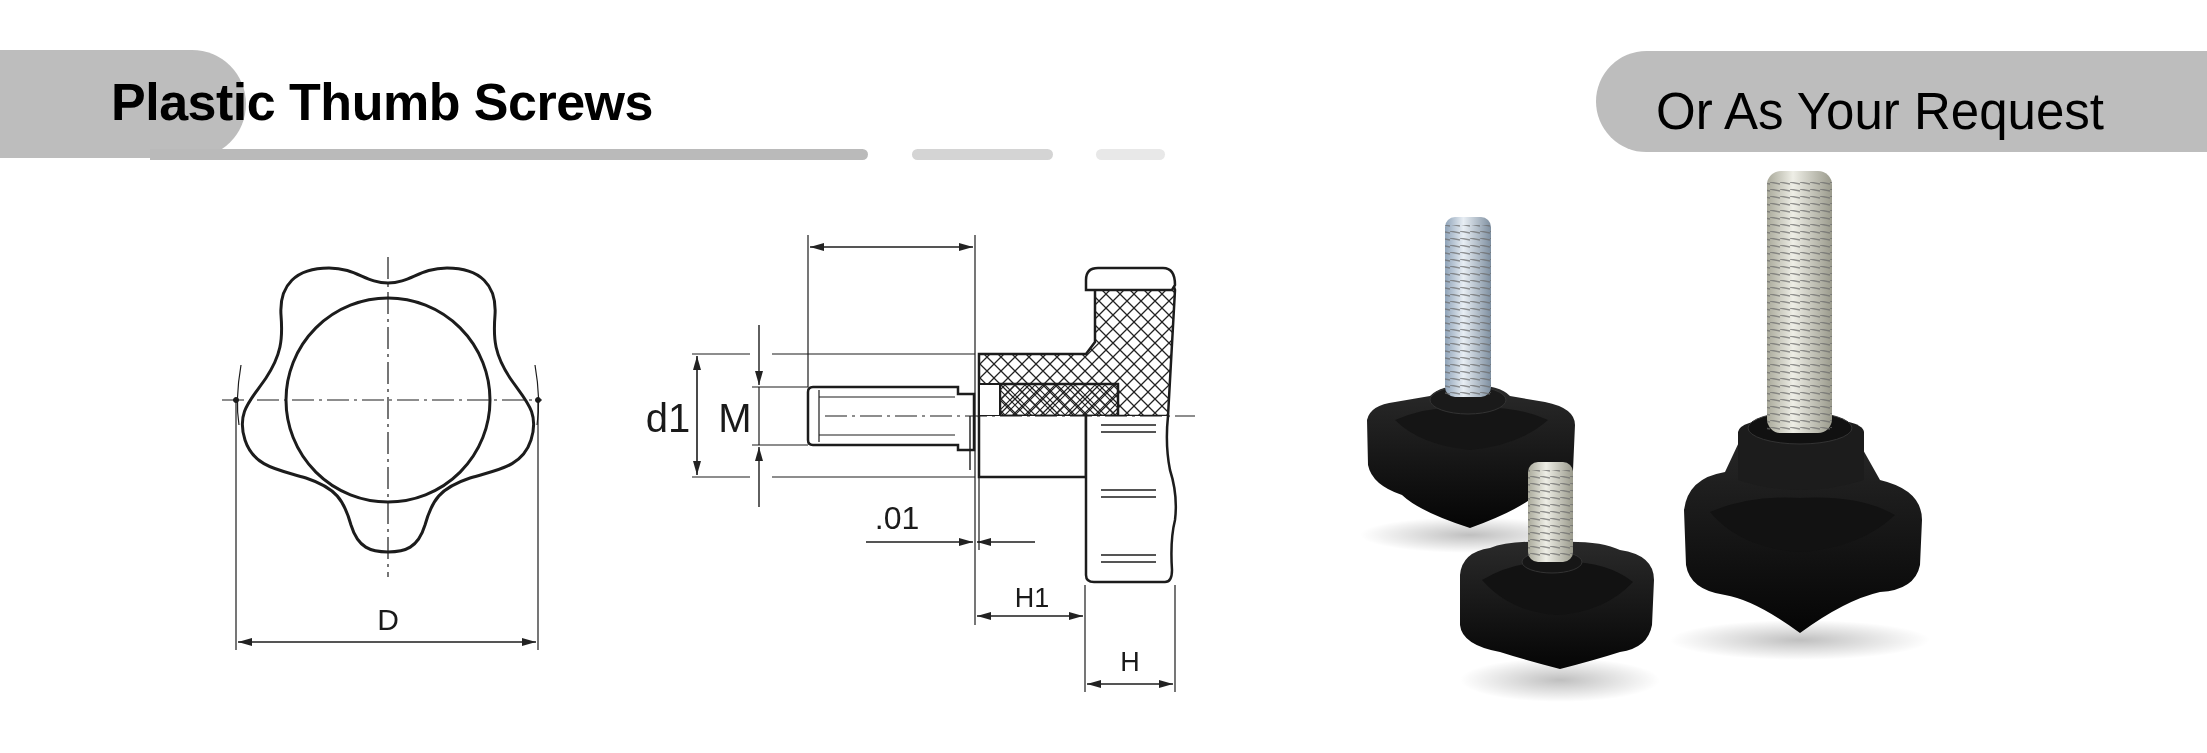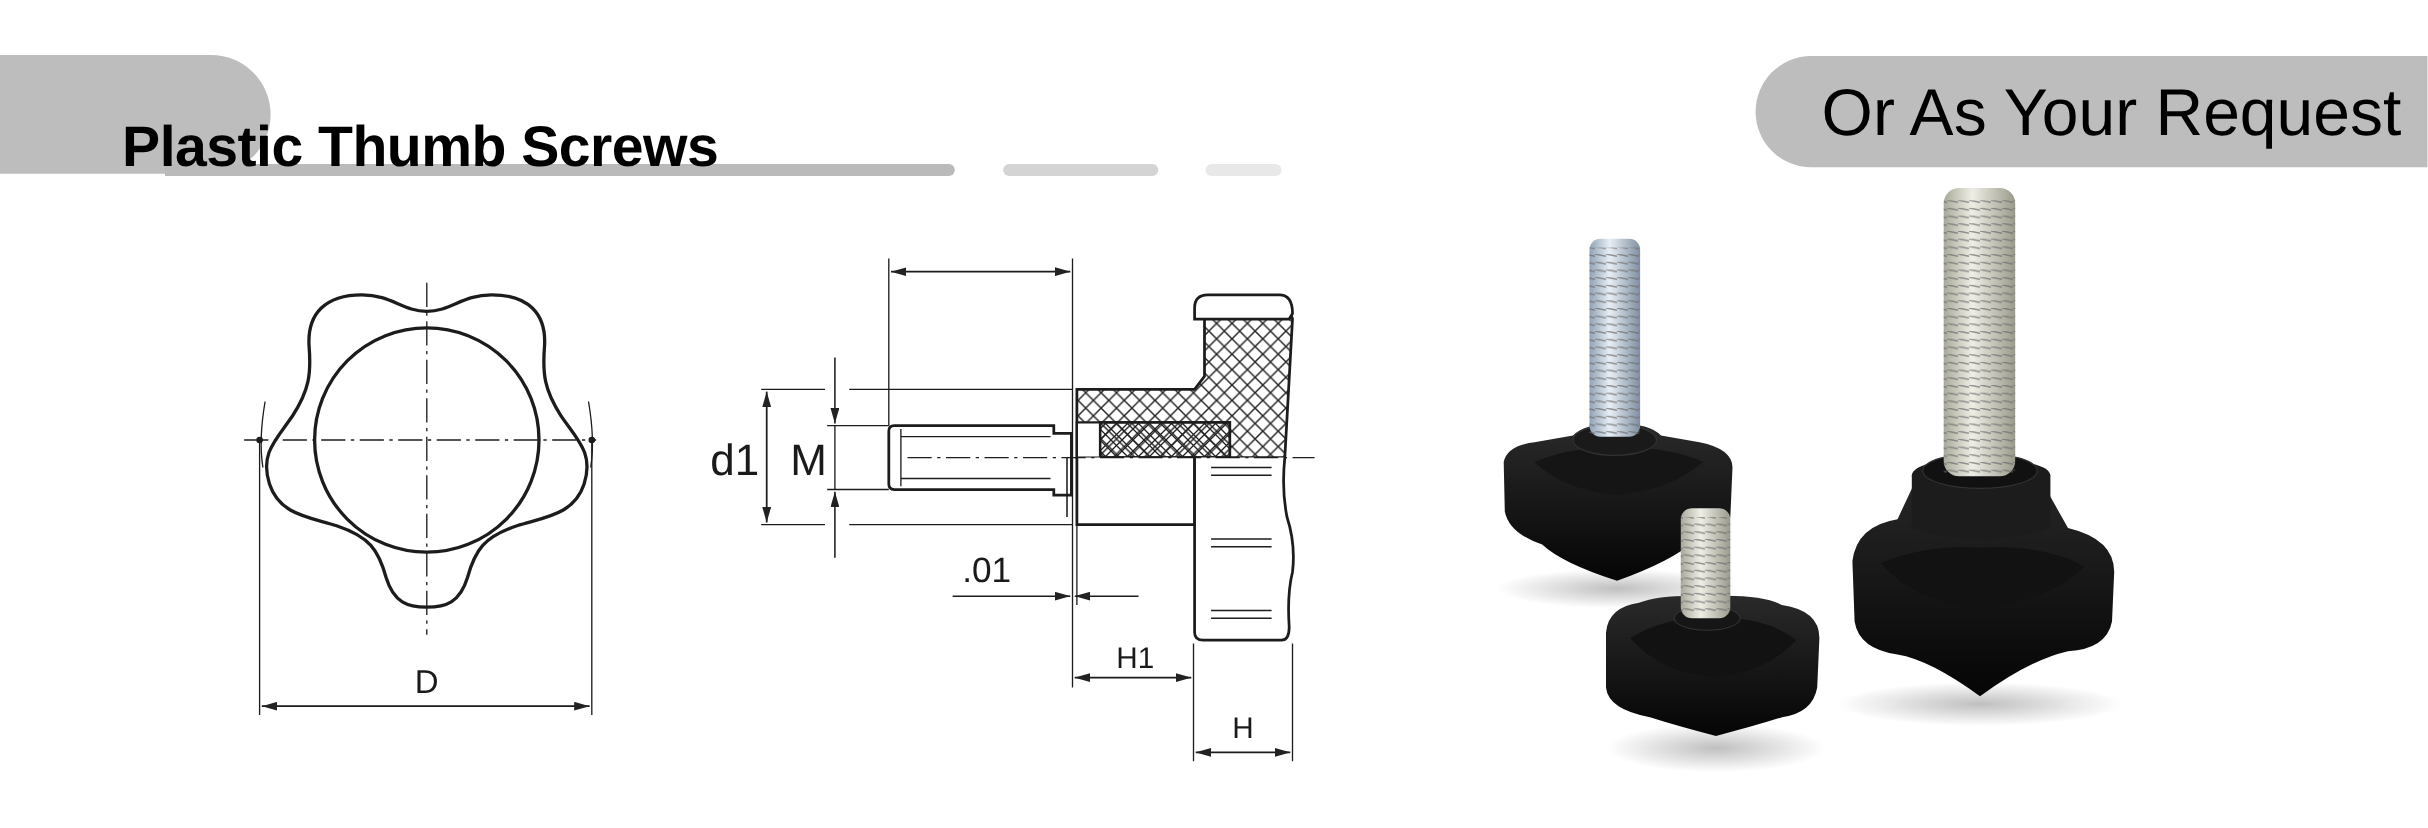--- a/index.html
+++ b/index.html
@@ -2,23 +2,23 @@
 <html><head>
 <meta charset="utf-8">
 <style>
   html,body{margin:0;padding:0;background:#ffffff;}
   body{width:2207px;height:753px;position:relative;overflow:hidden;font-family:"Liberation Sans",sans-serif;}
   .abs{position:absolute;}
   .left-tab{left:0;top:50px;width:246px;height:108px;background:#bdbdbd;border-radius:0 62px 62px 0;}
   .main-bar{left:150px;top:149px;width:718px;height:11px;background:#bababa;border-radius:0 6px 6px 0;}
   .bar2{left:912px;top:149px;width:141px;height:11px;background:#d4d4d4;border-radius:6px;}
   .bar3{left:1096px;top:149px;width:69px;height:11px;background:#e8e8e8;border-radius:6px;}
-  .title{left:111px;top:76px;font-size:52px;font-weight:bold;color:#000;letter-spacing:-0.5px;white-space:nowrap;line-height:1;margin-top:32px;}
+  .title{left:111px;top:76px;font-size:52px;font-weight:bold;color:#000;letter-spacing:-0.5px;white-space:nowrap;line-height:1;}
   .right-pill{left:1596px;top:51px;width:611px;height:101px;background:#bdbdbd;border-radius:51px 0 0 51px;}
-  .pill-text{left:1656px;top:73px;font-size:60px;color:#000;white-space:nowrap;line-height:1;}
+  .pill-text{left:1656px;top:86px;font-size:51px;color:#000;white-space:nowrap;line-height:1;}
   svg{position:absolute;left:0;top:0;}
   .dim-text{font-family:"Liberation Sans",sans-serif;fill:#1a1a1a;}
 </style>
 </head>
 <body>
 
 <div class="abs left-tab"></div>
 <div class="abs main-bar"></div>
 <div class="abs bar2"></div>
 <div class="abs bar3"></div>

